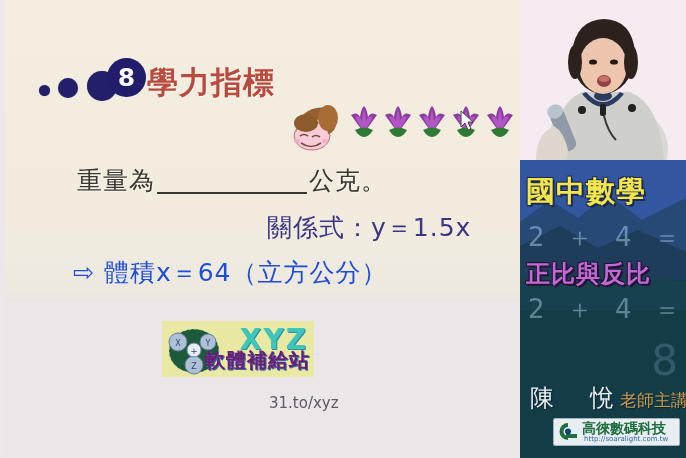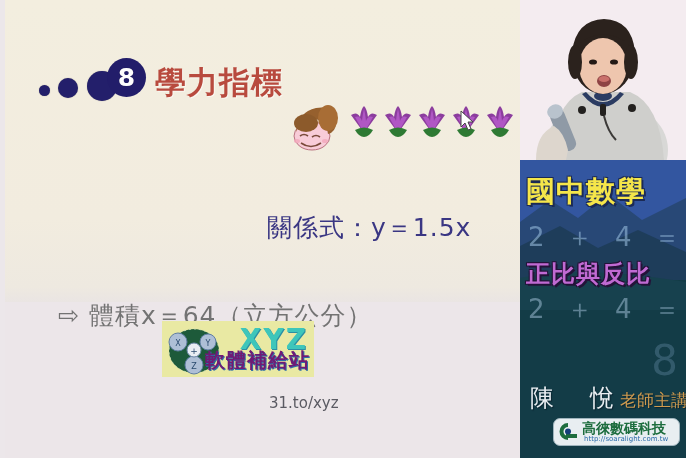--- a/index.html
+++ b/index.html
@@ -41,21 +41,21 @@
   .badge8{
     position:absolute;left:102px;top:10px;width:39px;height:39px;
     border-radius:50%;background:#221d6a;
     color:#fdfdfd;font-size:25px;font-weight:bold;
     display:flex;align-items:center;justify-content:center;
     font-family:"DejaVu Sans",sans-serif;
     line-height:1;letter-spacing:0;
     text-shadow:0 0 1px rgba(0,0,0,.3);
   }
   .header-title{
-    position:absolute;left:150px;top:14px;
+    position:absolute;left:142px;top:14px;
     font-size:31px;color:#b84a3e;font-weight:bold;
     letter-spacing:1px;
     font-family:"DejaVu Sans",sans-serif;
     text-shadow:1px 1px 0 rgba(255,255,255,.55);
     white-space:nowrap;
   }
 
   
   .girl{position:absolute;left:283px;top:48px;width:56px;height:56px;}
   
@@ -78,21 +78,21 @@
     vertical-align:middle;height:21px;margin:0 2px;
   }
 
   .pline{
     position:absolute;white-space:nowrap;
     font-family:"DejaVu Sans",sans-serif;
     font-size:25px;letter-spacing:1px;
   }
   .p1{left:62px;top:211px;color:#a44c9c;}
   .p2{left:262px;top:211px;color:#3a3683;}
-  .p3{left:53px;top:256px;color:#737373;margin-top:43px;}
+  .p3{left:68px;top:256px;color:#1d4ed8;}
 
   
   .watermark{
     position:absolute;left:157px;top:321px;width:152px;height:56px;
     background:#e9e9a3;
     overflow:hidden;
   }
   .wm-xyz{
     position:absolute;right:6px;top:2px;
     font-size:28px;font-weight:bold;letter-spacing:2px;
@@ -167,21 +167,21 @@
     font-size:24px;color:#e9eef2;letter-spacing:6px;
     text-shadow:1px 1px 1px #0a2430;
   }
   .presenter .role{
     font-size:17px;color:#cf9a4e;letter-spacing:0px;
     text-shadow:1px 1px 1px #0a2430;
   }
   .corp{
     position:absolute;left:33px;top:258px;width:125px;height:26px;
     background:#e8eef1;border:1px solid #9fb4bd;
-    border-radius:7px;overflow:hidden;
+    border-radius:2px;overflow:hidden;
   }
   .corp-mark{
     position:absolute;left:3px;top:3px;width:22px;height:19px;
   }
   .corp-name{
     position:absolute;left:28px;top:1px;
     font-size:14px;font-weight:bold;color:#1d6d3e;
     font-family:"DejaVu Sans",sans-serif;letter-spacing:0px;
     white-space:nowrap;
   }
@@ -261,20 +261,23 @@
         </span>
       </div>
 
       <div class="cursor">
         <svg width="16" height="22" viewBox="0 0 16 22">
           <path d="M1 1 L1 17 L5 13 L8 20 L11 19 L8 12 L13 12 Z" fill="#ffffff" stroke="#444" stroke-width="1"></path>
         </svg>
       </div>
     </div>
 
+    <div class="qline q2">
+      <span>重量為</span><span class="blank"></span><span>公克。</span>
+    </div>
 
     <div class="pline p2">關係式：y＝1.5x</div>
     <div class="pline p3">⇨ 體積x＝64（立方公分）</div>
 
     <div class="watermark">
       <div class="wm-globe">
         <svg width="56" height="50" viewBox="0 0 56 50">
           <ellipse cx="28" cy="26" rx="25" ry="22" fill="#1d5a3a"></ellipse>
           <ellipse cx="28" cy="26" rx="25" ry="22" fill="none" stroke="#cfe0b8" stroke-width="1" stroke-dasharray="2 3"></ellipse>
           <circle cx="12" cy="17" r="9" fill="#aebfd6" stroke="#5f7da3" stroke-width="1"></circle>

